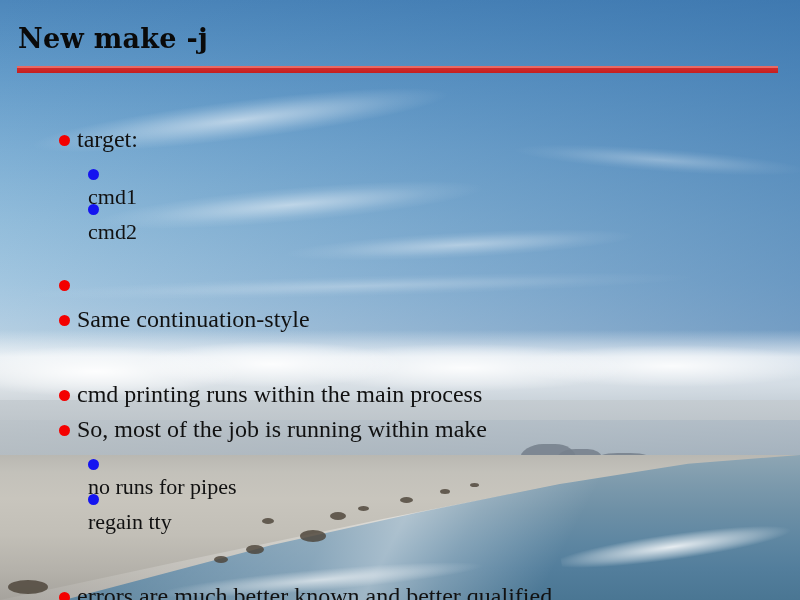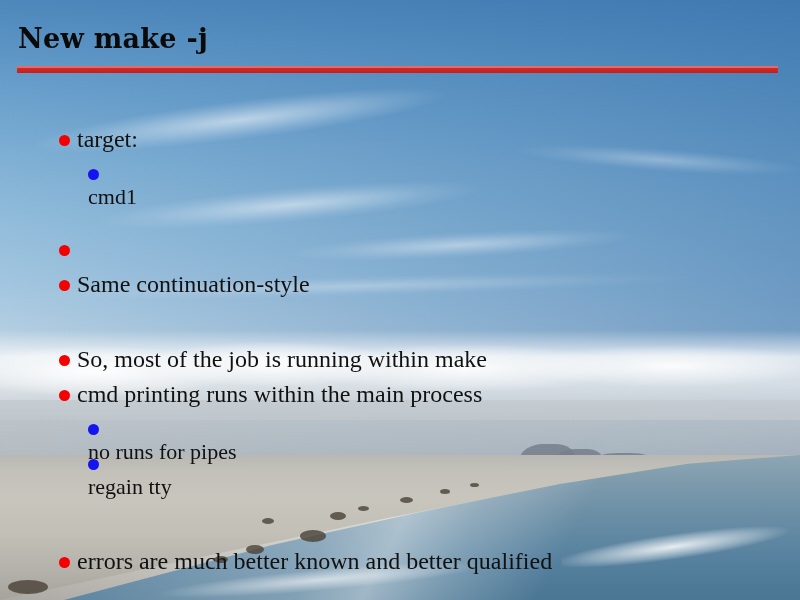--- a/index.html
+++ b/index.html
@@ -293,42 +293,46 @@
       <div class="bullet-row lvl1">
         <span class="dot"></span>
         <span class="btext">target:</span>
       </div>
 
       <div class="bullet-row lvl2">
         <span class="dot"></span>
         <span class="btext">cmd1</span>
       </div>
 
+      <div class="bullet-row lvl2">
+        <span class="dot"></span>
+        <span class="btext">cmd2</span>
+      </div>
 
       <div class="spacer-lg"></div>
 
       <div class="bullet-row lvl1">
         <span class="dot"></span>
       </div>
 
       <div class="bullet-row lvl1">
         <span class="dot"></span>
         <span class="btext">Same continuation-style</span>
       </div>
 
       <div class="spacer-lg"></div>
 
       <div class="bullet-row lvl1">
         <span class="dot"></span>
+        <span class="btext">cmd printing runs within the main process</span>
+      </div>
+
+      <div class="bullet-row lvl1">
+        <span class="dot"></span>
         <span class="btext">So, most of the job is running within make</span>
-      </div>
-
-      <div class="bullet-row lvl1">
-        <span class="dot"></span>
-        <span class="btext">cmd printing runs within the main process</span>
       </div>
 
       <div class="bullet-row lvl2">
         <span class="dot"></span>
         <span class="btext">no runs for pipes</span>
       </div>
 
       <div class="bullet-row lvl2">
         <span class="dot"></span>
         <span class="btext">regain tty</span>

